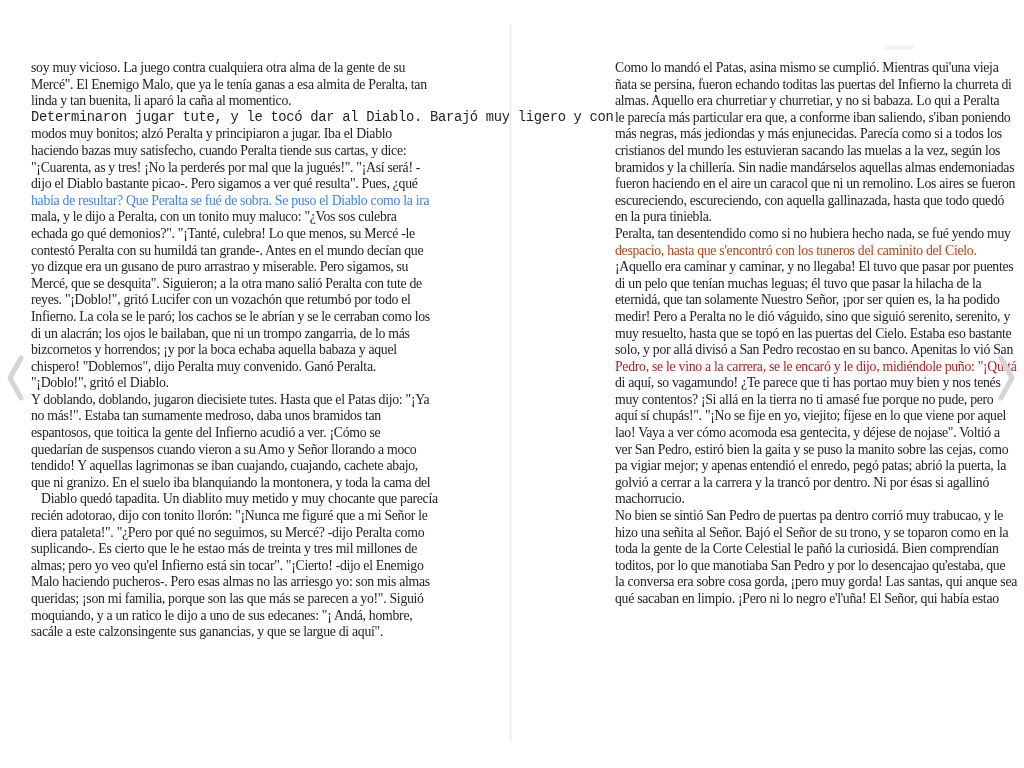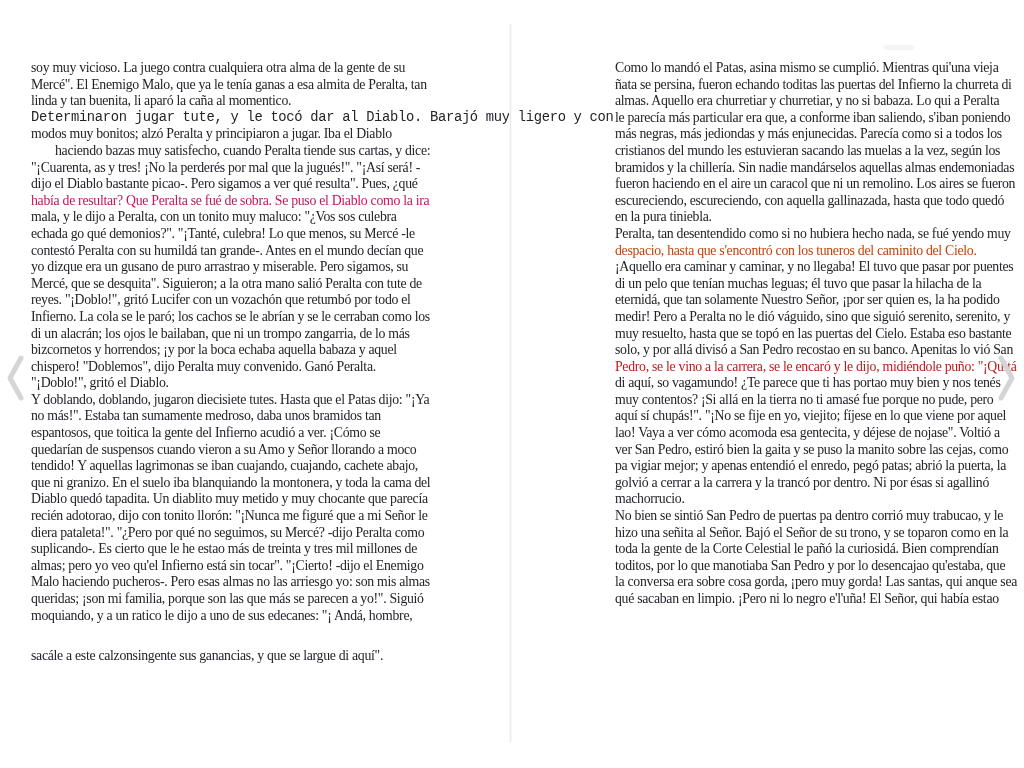--- a/index.html
+++ b/index.html
@@ -80,24 +80,24 @@
 
   <section class="page page-left">
       <div class="paragraph">
         <div class="line" style="color: rgb(35, 35, 43);">soy muy vicioso. La juego contra cualquiera otra alma de la gente de su</div>
         <div class="line" style="color: rgb(35, 35, 43);">Mercé". El Enemigo Malo, que ya le tenía ganas a esa almita de Peralta, tan</div>
         <div class="line" style="color: rgb(35, 35, 43);">linda y tan buenita, li aparó la caña al momentico.</div>
       </div>
       <div class="paragraph">
         <div class="line" style="color: rgb(35, 35, 43); font-family: Liberation Mono, monospace;">Determinaron jugar tute, y le tocó dar al Diablo. Barajó muy ligero y con</div>
         <div class="line" style="color: rgb(35, 35, 43);">modos muy bonitos; alzó Peralta y principiaron a jugar. Iba el Diablo</div>
-        <div class="line" style="color: rgb(35, 35, 43); margin-left: 24px;">haciendo bazas muy satisfecho, cuando Peralta tiende sus cartas, y dice:</div>
+        <div class="line" style="color: rgb(35, 35, 43);">haciendo bazas muy satisfecho, cuando Peralta tiende sus cartas, y dice:</div>
         <div class="line" style="color: rgb(35, 35, 43);">"¡Cuarenta, as y tres! ¡No la perderés por mal que la jugués!". "¡Así será! -</div>
         <div class="line" style="color: rgb(35, 35, 43);">dijo el Diablo bastante picao-. Pero sigamos a ver qué resulta". Pues, ¿qué</div>
-        <div class="line" style="color: #be185d;">había de resultar? Que Peralta se fué de sobra. Se puso el Diablo como la ira</div>
+        <div class="line" style="color: #3b82f6;">había de resultar? Que Peralta se fué de sobra. Se puso el Diablo como la ira</div>
         <div class="line" style="color: rgb(35, 35, 43);">mala, y le dijo a Peralta, con un tonito muy maluco: "¿Vos sos culebra</div>
         <div class="line" style="color: rgb(35, 35, 43);">echada go qué demonios?". "¡Tanté, culebra! Lo que menos, su Mercé -le</div>
         <div class="line" style="color: rgb(35, 35, 43);">contestó Peralta con su humildá tan grande-. Antes en el mundo decían que</div>
         <div class="line" style="color: rgb(35, 35, 43);">yo dizque era un gusano de puro arrastrao y miserable. Pero sigamos, su</div>
         <div class="line" style="color: rgb(35, 35, 43);">Mercé, que se desquita". Siguieron; a la otra mano salió Peralta con tute de</div>
         <div class="line" style="color: rgb(35, 35, 43);">reyes. "¡Doblo!", gritó Lucifer con un vozachón que retumbó por todo el</div>
         <div class="line" style="color: rgb(35, 35, 43);">Infierno. La cola se le paró; los cachos se le abrían y se le cerraban como los</div>
         <div class="line" style="color: rgb(35, 35, 43);">di un alacrán; los ojos le bailaban, que ni un trompo zangarria, de lo más</div>
         <div class="line" style="color: rgb(35, 35, 43);">bizcornetos y horrendos; ¡y por la boca echaba aquella babaza y aquel</div>
         <div class="line" style="color: rgb(35, 35, 43);">chispero! "Doblemos", dijo Peralta muy convenido. Ganó Peralta.</div>
@@ -105,29 +105,29 @@
       <div class="paragraph">
         <div class="line" style="color: rgb(35, 35, 43);">"¡Doblo!", gritó el Diablo.</div>
       </div>
       <div class="paragraph">
         <div class="line" style="color: rgb(35, 35, 43);">Y doblando, doblando, jugaron diecisiete tutes. Hasta que el Patas dijo: "¡Ya</div>
         <div class="line" style="color: rgb(35, 35, 43);">no más!". Estaba tan sumamente medroso, daba unos bramidos tan</div>
         <div class="line" style="color: rgb(35, 35, 43);">espantosos, que toitica la gente del Infierno acudió a ver. ¡Cómo se</div>
         <div class="line" style="color: rgb(35, 35, 43);">quedarían de suspensos cuando vieron a su Amo y Señor llorando a moco</div>
         <div class="line" style="color: rgb(35, 35, 43);">tendido! Y aquellas lagrimonas se iban cuajando, cuajando, cachete abajo,</div>
         <div class="line" style="color: rgb(35, 35, 43);">que ni granizo. En el suelo iba blanquiando la montonera, y toda la cama del</div>
-        <div class="line" style="color: rgb(35, 35, 43);">Diablo quedó tapadita. Un diablito muy metido y muy chocante que parecía</div>
+        <div class="line" style="color: rgb(35, 35, 43); margin-left: 10px;">Diablo quedó tapadita. Un diablito muy metido y muy chocante que parecía</div>
         <div class="line" style="color: rgb(35, 35, 43);">recién adotorao, dijo con tonito llorón: "¡Nunca me figuré que a mi Señor le</div>
         <div class="line" style="color: rgb(35, 35, 43);">diera pataleta!". "¿Pero por qué no seguimos, su Mercé? -dijo Peralta como</div>
         <div class="line" style="color: rgb(35, 35, 43);">suplicando-. Es cierto que le he estao más de treinta y tres mil millones de</div>
         <div class="line" style="color: rgb(35, 35, 43);">almas; pero yo veo qu'el Infierno está sin tocar". "¡Cierto! -dijo el Enemigo</div>
         <div class="line" style="color: rgb(35, 35, 43);">Malo haciendo pucheros-. Pero esas almas no las arriesgo yo: son mis almas</div>
         <div class="line" style="color: rgb(35, 35, 43);">queridas; ¡son mi familia, porque son las que más se parecen a yo!". Siguió</div>
         <div class="line" style="color: rgb(35, 35, 43);">moquiando, y a un ratico le dijo a uno de sus edecanes: "¡ Andá, hombre,</div>
-        <div class="line" style="color: rgb(35, 35, 43); margin-top: 24px;">sacále a este calzonsingente sus ganancias, y que se largue di aquí".</div>
+        <div class="line" style="color: rgb(35, 35, 43);">sacále a este calzonsingente sus ganancias, y que se largue di aquí".</div>
       </div>
     </section>
 
   <div class="spine" style="background: rgb(236, 236, 236);"></div>
 
   <section class="page page-right">
       <div class="paragraph">
         <div class="line" style="color: rgb(35, 35, 43);">Como lo mandó el Patas, asina mismo se cumplió. Mientras qui'una vieja</div>
         <div class="line" style="color: rgb(35, 35, 43);">ñata se persina, fueron echando toditas las puertas del Infierno la churreta di</div>
         <div class="line" style="color: rgb(35, 35, 43);">almas. Aquello era churretiar y churretiar, y no si babaza. Lo qui a Peralta</div>

